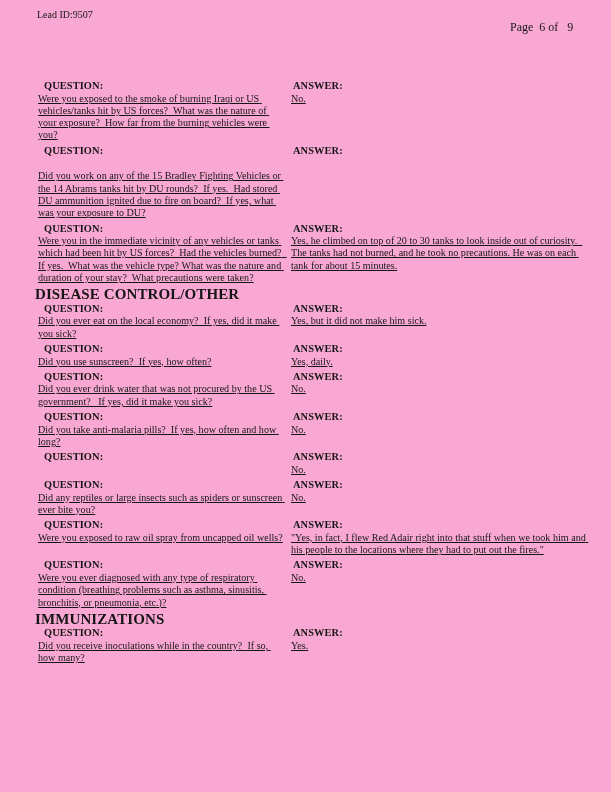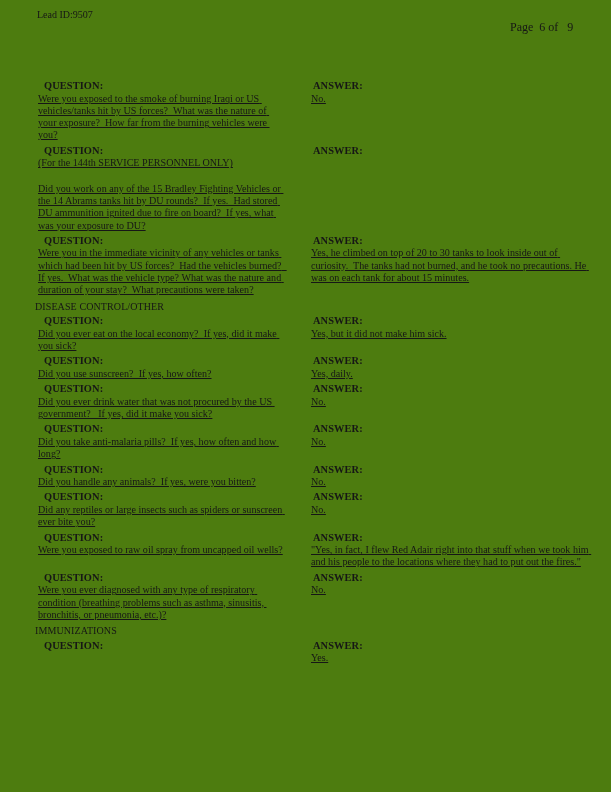--- a/index.html
+++ b/index.html
@@ -4,21 +4,21 @@
 <style>
   html, body {
     margin: 0;
     padding: 0;
     background: #ffffff;
   }
   .page {
     position: relative;
     width: 611px;
     height: 792px;
-    background: #4d7c0f;
+    background: #f9a8d4;
     font-family: "Liberation Serif", "DejaVu Serif", serif;
     color: #161616;
     overflow: hidden;
   }
   .lead-id {
     position: absolute;
     left: 37px;
     top: 9px;
     font-size: 10px;
     white-space: pre;
@@ -30,31 +30,30 @@
     font-size: 12px;
     white-space: pre;
   }
   .content {
     position: absolute;
     left: 35px;
     top: 80px;
     width: 556px;
   }
   .section-title {
-    font-weight: normal;
-    font-size: 10px;
+    font-weight: bold;
+    font-size: 15px;
     line-height: 12.4px;
     margin: 4px 0 2px 0;
     letter-spacing: 0.1px;
   }
   .qa-row {
     display: grid;
     grid-template-columns: 256px 1fr;
     margin-bottom: 3px;
-    gap: 20px;
   }
   .q-col { padding-right: 4px; }
   .a-col { padding-left: 0px; }
   .q-label {
     font-weight: bold;
     font-size: 10.4px;
     line-height: 12.6px;
     margin-left: 9px;
     letter-spacing: 0.1px;
   }
@@ -91,21 +90,20 @@
           <div class="q-text">Were you exposed to the smoke of burning Iraqi or US vehicles/tanks hit by US forces?  What was the nature of your exposure?  How far from the burning vehicles were you?</div>
         </div>
         <div class="a-col">
           <div class="a-label">ANSWER:</div>
           <div class="a-text">No.</div>
         </div>
       </div>
       <div class="qa-row">
         <div class="q-col">
           <div class="q-label">QUESTION:</div>
-          <div class="q-text">(For the 144th SERVICE PERSONNEL ONLY)</div>
           <div class="q-text followup">Did you work on any of the 15 Bradley Fighting Vehicles or the 14 Abrams tanks hit by DU rounds?  If yes.  Had stored DU ammunition ignited due to fire on board?  If yes, what was your exposure to DU?</div>
         </div>
         <div class="a-col">
           <div class="a-label">ANSWER:</div>
         </div>
       </div>
       <div class="qa-row">
         <div class="q-col">
           <div class="q-label">QUESTION:</div>
           <div class="q-text">Were you in the immediate vicinity of any vehicles or tanks which had been hit by US forces?  Had the vehicles burned?  If yes.  What was the vehicle type? What was the nature and duration of your stay?  What precautions were taken?</div>
@@ -152,21 +150,20 @@
           <div class="q-text">Did you take anti-malaria pills?  If yes, how often and how long?</div>
         </div>
         <div class="a-col">
           <div class="a-label">ANSWER:</div>
           <div class="a-text">No.</div>
         </div>
       </div>
       <div class="qa-row">
         <div class="q-col">
           <div class="q-label">QUESTION:</div>
-          <div class="q-text">Did you handle any animals?  If yes, were you bitten?</div>
         </div>
         <div class="a-col">
           <div class="a-label">ANSWER:</div>
           <div class="a-text">No.</div>
         </div>
       </div>
       <div class="qa-row">
         <div class="q-col">
           <div class="q-label">QUESTION:</div>
           <div class="q-text">Did any reptiles or large insects such as spiders or sunscreen ever bite you?</div>
@@ -193,20 +190,21 @@
         </div>
         <div class="a-col">
           <div class="a-label">ANSWER:</div>
           <div class="a-text">No.</div>
         </div>
       </div>
       <div class="section-title">IMMUNIZATIONS</div>
       <div class="qa-row">
         <div class="q-col">
           <div class="q-label">QUESTION:</div>
+          <div class="q-text">Did you receive inoculations while in the country?  If so, how many?</div>
         </div>
         <div class="a-col">
           <div class="a-label">ANSWER:</div>
           <div class="a-text">Yes.</div>
         </div>
       </div>
     </div>
 </div>
 
 </body></html>

